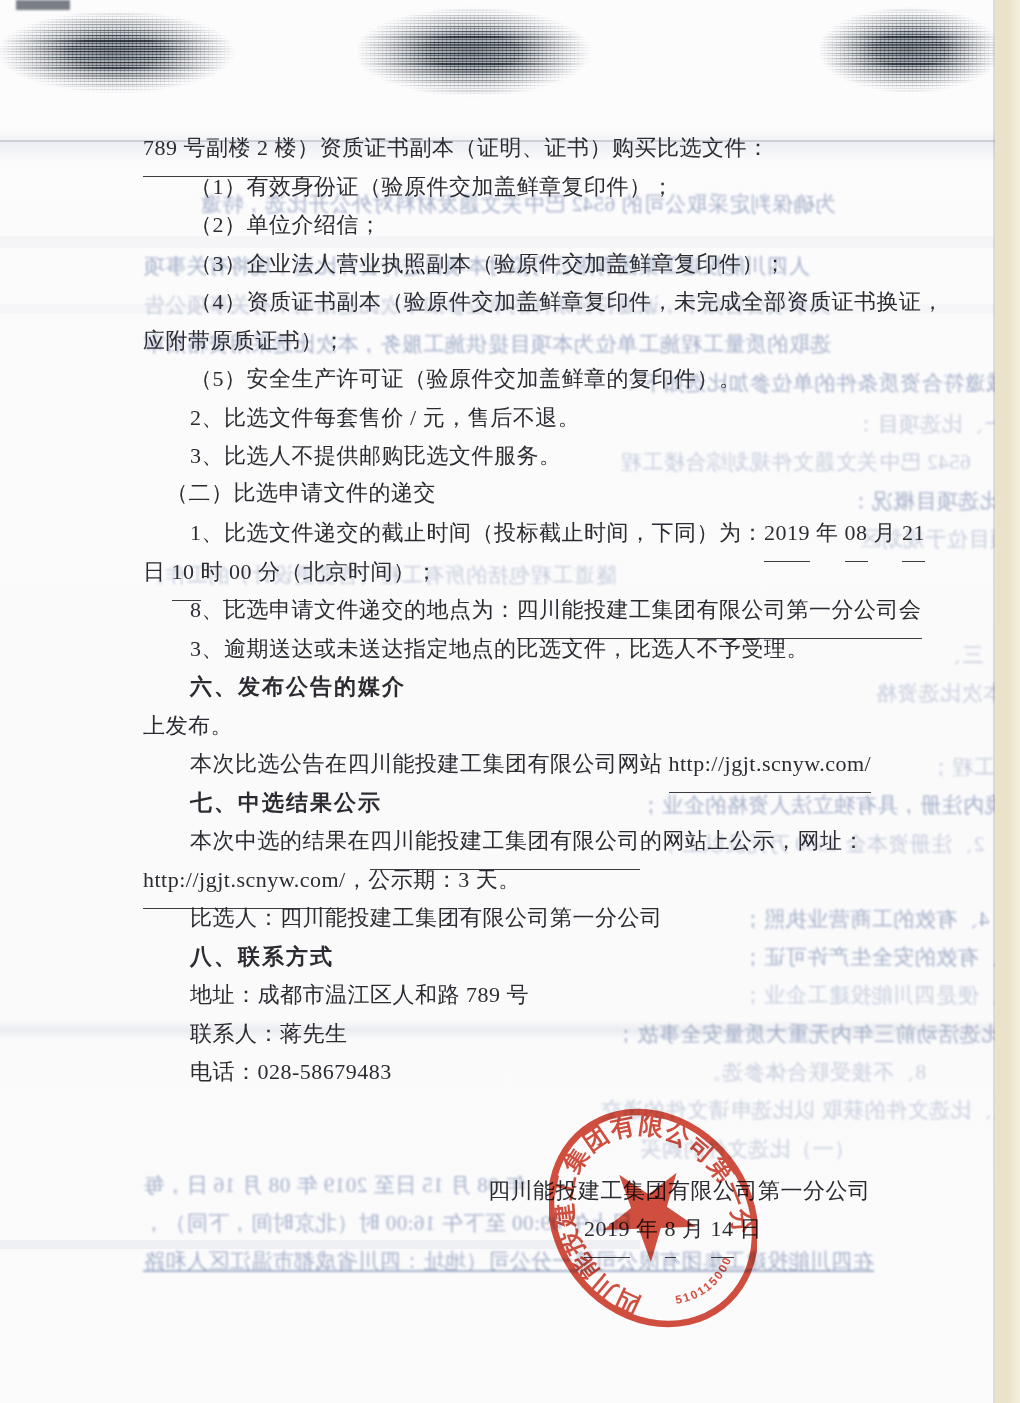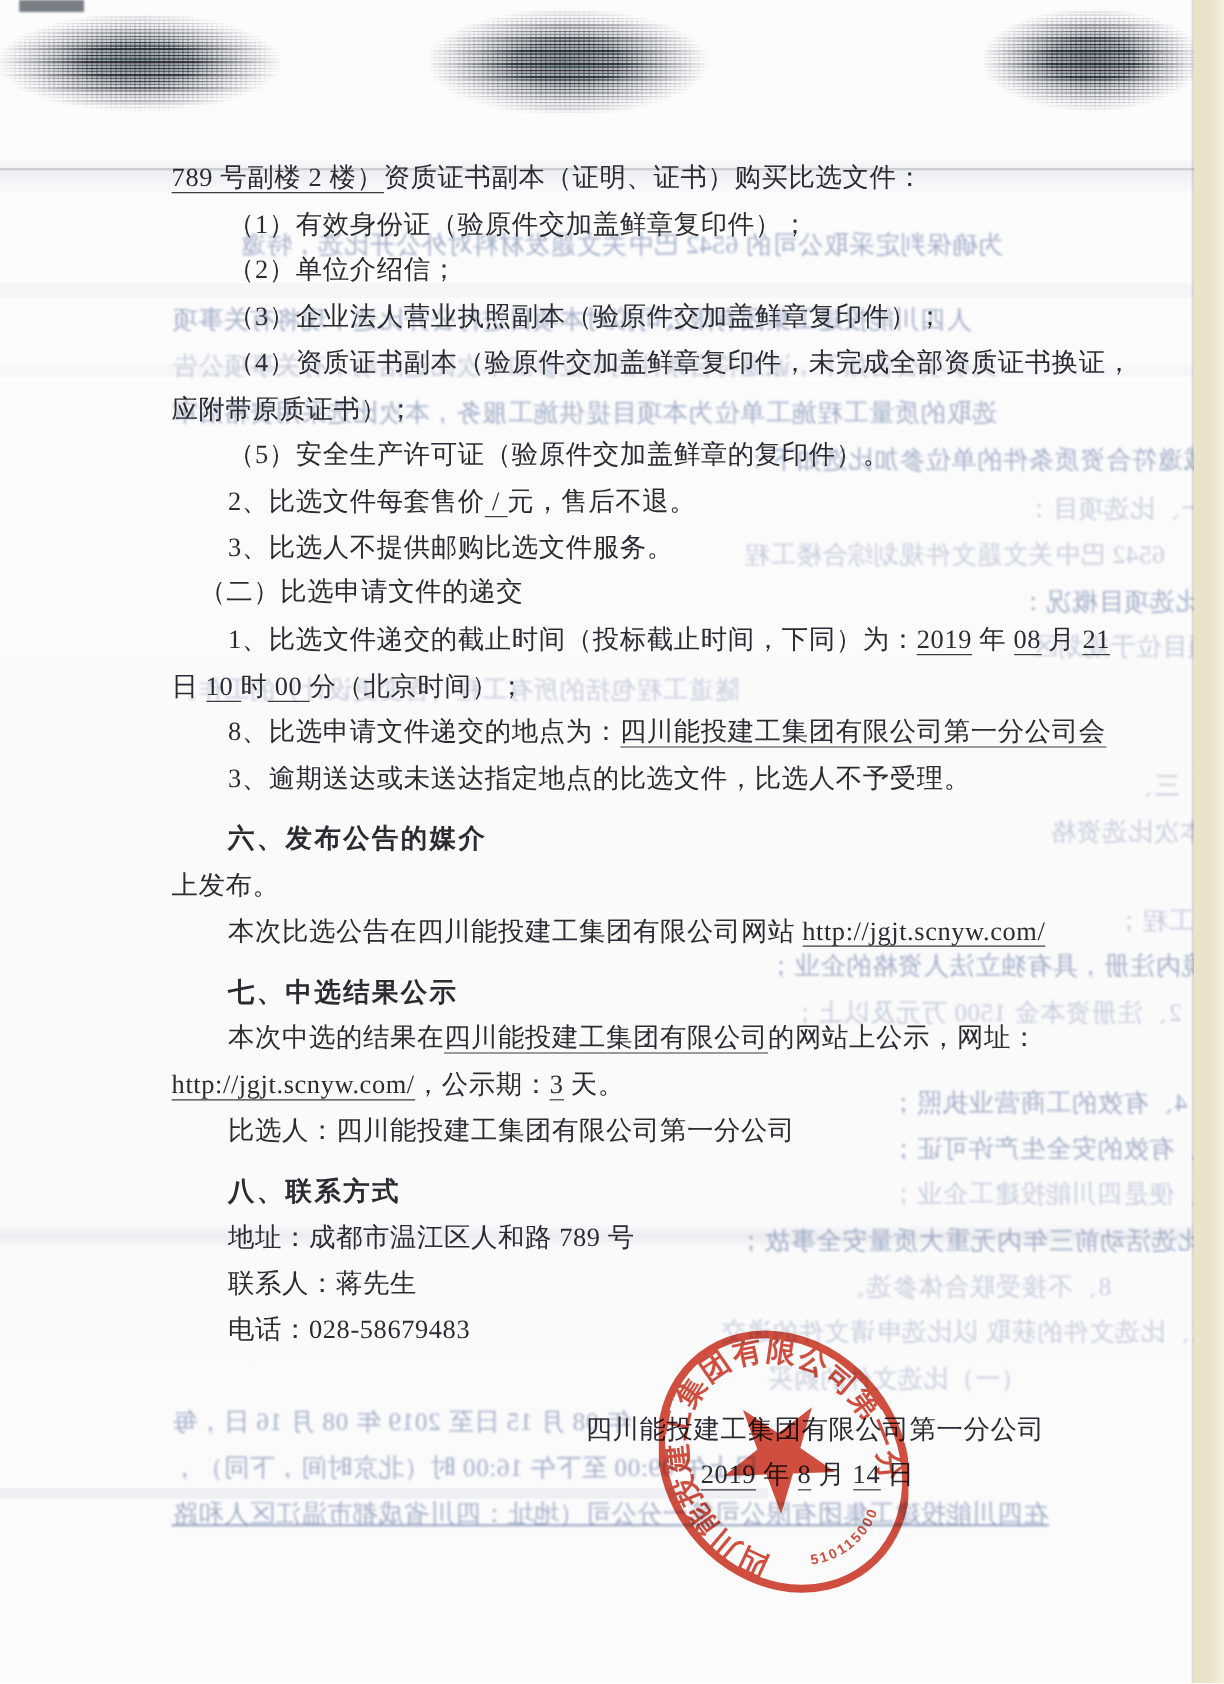--- a/index.html
+++ b/index.html
@@ -10,22 +10,22 @@
   }
   
   .doc{
     position:absolute;left:143px;top:129px;width:740px;
     font-size:22px;line-height:38.5px;color:#2b2b31;letter-spacing:.5px;
   }
   .doc-line{white-space:nowrap;}
   .ind0{text-indent:0;}
   .ind1{text-indent:23px;font-family:Liberation Mono, monospace;}
   .ind2{text-indent:47px;}
-  .hd{font-weight:700;font-family:Liberation Serif, serif;letter-spacing:2px;margin-top:12px;}
-  .u{border-bottom:1.6px solid rgba(43,43,49,.92);padding-bottom:0;}
+  .hd{font-weight:700;font-family:Liberation Serif, serif;letter-spacing:2px;}
+  .u{border-bottom:1.6px solid rgba(43,43,49,.92);padding-bottom:16px;}
   
   .sig-company{position:absolute;left:488px;top:1176px;font-size:22px;color:#2b2b31;letter-spacing:.5px;white-space:nowrap;}
   .sig-date{position:absolute;left:584px;top:1214px;font-size:22px;color:#2b2b31;letter-spacing:.5px;white-space:nowrap;}
   
   .bleed-layer{position:absolute;inset:0;pointer-events:none;}
   .bleed{
     position:absolute;transform:scaleX(-1);white-space:nowrap;
     font-size:21px;letter-spacing:.5px;color:rgba(116,134,172,.38);
     filter:blur(.8px);font-family:"Liberation Serif","DejaVu Serif",serif;
   }

